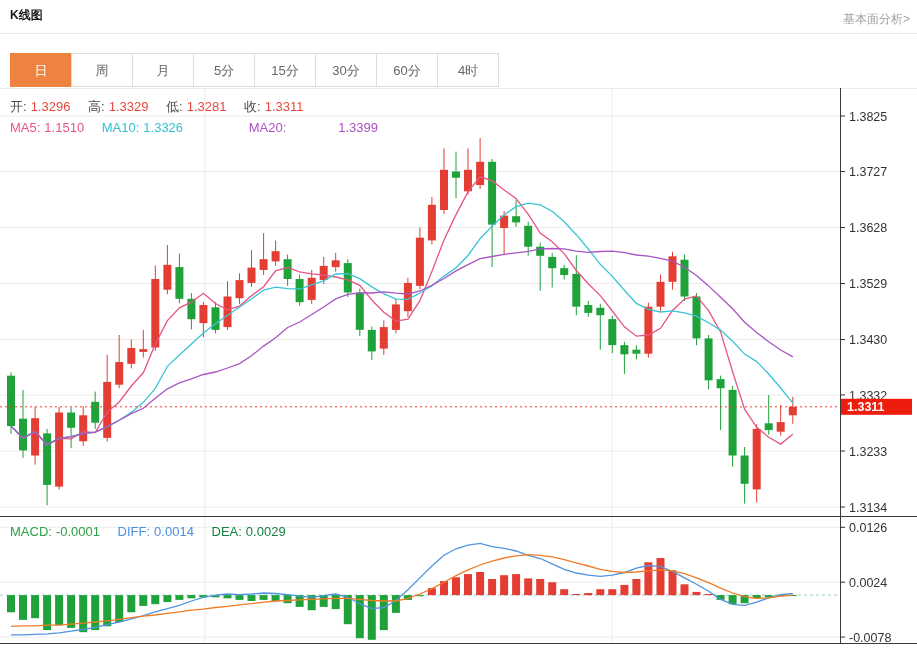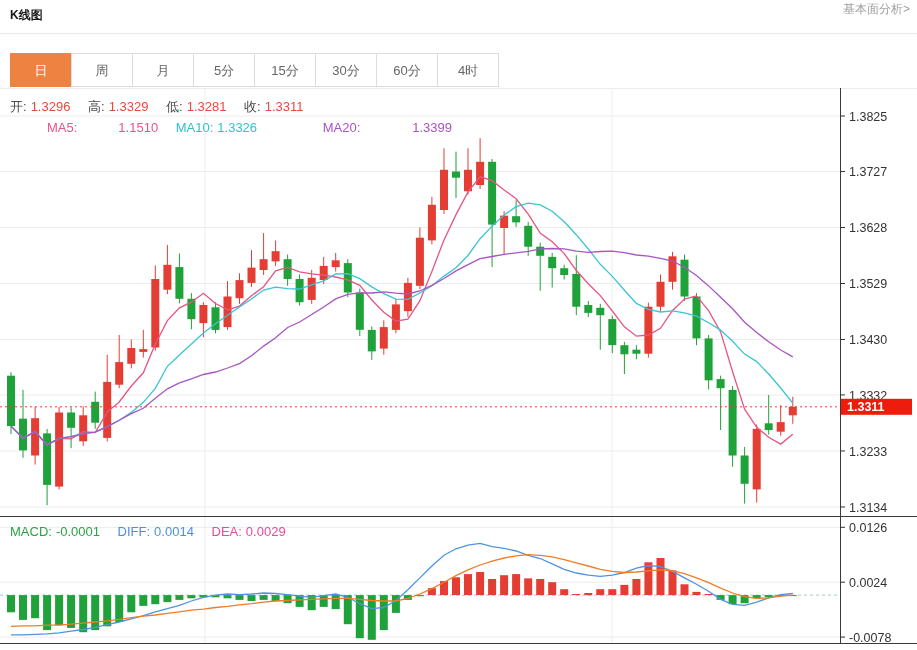--- a/index.html
+++ b/index.html
@@ -1,33 +1,33 @@
 <!DOCTYPE html>
 <html><head>
 <meta charset="utf-8">
 <style>
   html,body{margin:0;padding:0;background:#fff;}
   .page{position:relative;width:917px;height:650px;overflow:hidden;background:#fff;
         font-family:"Liberation Sans","DejaVu Sans",sans-serif;}
   .hdr-title{position:absolute;left:10px;top:7px;font-size:12px;font-weight:bold;color:#1a1a1a;}
-  .hdr-link{position:absolute;right:7px;top:1px;font-size:12px;color:#a0a0a0;text-decoration:none;cursor:pointer;}
+  .hdr-link{position:absolute;right:7px;top:11px;font-size:12px;color:#a0a0a0;text-decoration:none;cursor:pointer;}
   .hdr-divider{position:absolute;left:0;top:33px;width:917px;height:0;border-top:1px solid #e9e9e9;}
   .tabbar{position:absolute;left:10px;top:53px;display:flex;z-index:3;}
   .tab{width:62px;height:34px;line-height:34px;text-align:center;font-size:13px;color:#666;
        background:#fff;border:1px solid #dcdcdc;margin-left:-1px;box-sizing:border-box;cursor:pointer;}
   .tab:first-child{margin-left:0;}
   .tab.active{background:#ee8240;border-color:#ee8240;color:#fff;}
   #chart-svg{position:absolute;left:0;top:0;z-index:1;}
   .legend{position:absolute;z-index:2;font-size:13px;white-space:nowrap;}
   .legend span{margin-right:4px;}
   .legend .gap{margin-right:14px;}
   .lab{color:#4a4a4a;}
   .val-red{color:#e8483f;}
-  .ma5{color:#e65583;margin-left:37px;} .ma10{color:#33c1ce;text-align:right;} .ma20{color:#ab52c4;margin-left:48px;}
-  .macd-g{color:#2ba245;} .diff-b{color:#4a90e2;} .dea-o{color:#ec4899;margin-top:6px;}
+  .ma5{color:#e65583;} .ma10{color:#33c1ce;text-align:right;} .ma20{color:#ab52c4;margin-left:48px;}
+  .macd-g{color:#2ba245;} .diff-b{color:#4a90e2;} .dea-o{color:#15803d;margin-top:6px;}
 </style>
 </head>
 <body>
 
 <div class="page">
   <div class="hdr-title">K线图</div>
   <a class="hdr-link">基本面分析&gt;</a>
   <div class="hdr-divider"></div>
 
   <div class="tabbar" id="tabbar">

